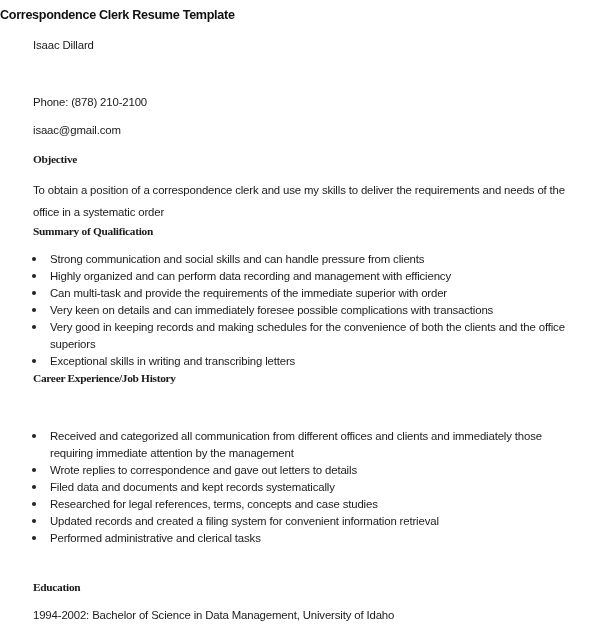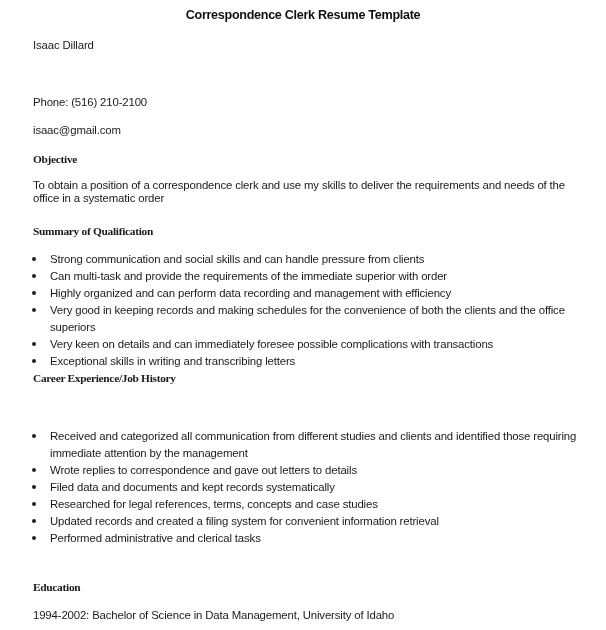--- a/index.html
+++ b/index.html
@@ -19,42 +19,42 @@
     .page {
       position: absolute;
       left: 0; top: 0;
       width: 606px; height: 630px;
     }
     .title {
       position: absolute;
       top: 8px;
       left: 0;
       width: 606px;
-      text-align: center;
+      text-align: left;
       font-weight: bold;
       font-size: 12.6px;
       letter-spacing: -0.3px;
       color: #111;
     }
     .line {
       position: absolute;
       left: 33px;
       white-space: nowrap;
       letter-spacing: -0.15px;
     }
     .heading {
       font-weight: bold;
       letter-spacing: -0.3px;
       font-family: Liberation Serif, serif;
     }
     .para {
       position: absolute;
       left: 33px;
       width: 540px;
-      line-height: 13px;
+      line-height: 22px;
       letter-spacing: -0.15px;
     }
     ul.bullets {
       position: absolute;
       left: 0;
       margin: 0;
       padding: 0;
       list-style: none;
       width: 580px;
     }
@@ -76,39 +76,39 @@
     }
   </style>
 </head>
 <body>
 
 <div class="page">
 
   <div class="title">Correspondence Clerk Resume Template</div>
 
   <div class="line" style="top:39px">Isaac Dillard</div>
-  <div class="line" style="top:96px">Phone: (516) 210-2100</div>
+  <div class="line" style="top:96px">Phone: (878) 210-2100</div>
   <div class="line" style="top:124px">isaac@gmail.com</div>
 
   <div class="line heading" style="top:153px">Objective</div>
   <div class="para" style="top:179px">To obtain a position of a correspondence clerk and use my skills to deliver the requirements and needs of the office in a systematic order</div>
 
   <div class="line heading" style="top:225px">Summary of Qualification</div>
   <ul class="bullets" style="top:251px">
     <li><span class="dot"></span><span>Strong communication and social skills and can handle pressure from clients</span></li>
+    <li><span class="dot"></span><span>Highly organized and can perform data recording and management with efficiency</span></li>
     <li><span class="dot"></span><span>Can multi-task and provide the requirements of the immediate superior with order</span></li>
-    <li><span class="dot"></span><span>Highly organized and can perform data recording and management with efficiency</span></li>
+    <li><span class="dot"></span><span>Very keen on details and can immediately foresee possible complications with transactions</span></li>
     <li><span class="dot"></span><span>Very good in keeping records and making schedules for the convenience of both the clients and the office superiors</span></li>
-    <li><span class="dot"></span><span>Very keen on details and can immediately foresee possible complications with transactions</span></li>
     <li><span class="dot"></span><span>Exceptional skills in writing and transcribing letters</span></li>
   </ul>
 
   <div class="line heading" style="top:372px">Career Experience/Job History</div>
   <ul class="bullets" style="top:428px">
-    <li><span class="dot"></span><span>Received and categorized all communication from different studies and clients and identified those requiring immediate attention by the management</span></li>
+    <li><span class="dot"></span><span>Received and categorized all communication from different offices and clients and immediately those requiring immediate attention by the management</span></li>
     <li><span class="dot"></span><span>Wrote replies to correspondence and gave out letters to details</span></li>
     <li><span class="dot"></span><span>Filed data and documents and kept records systematically</span></li>
     <li><span class="dot"></span><span>Researched for legal references, terms, concepts and case studies</span></li>
     <li><span class="dot"></span><span>Updated records and created a filing system for convenient information retrieval</span></li>
     <li><span class="dot"></span><span>Performed administrative and clerical tasks</span></li>
   </ul>
 
   <div class="line heading" style="top:581px">Education</div>
   <div class="line" style="top:609px">1994-2002: Bachelor of Science in Data Management, University of Idaho</div>
 

